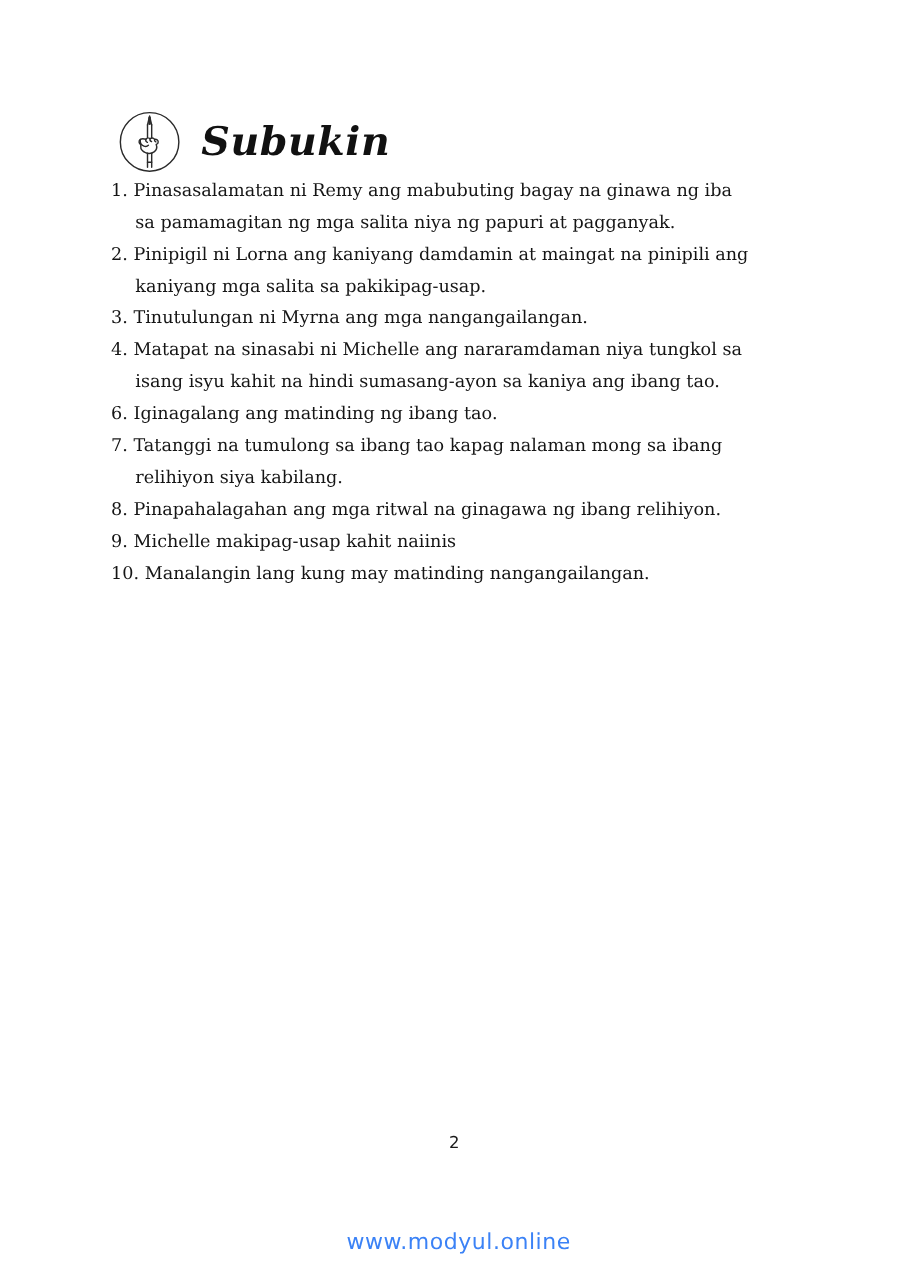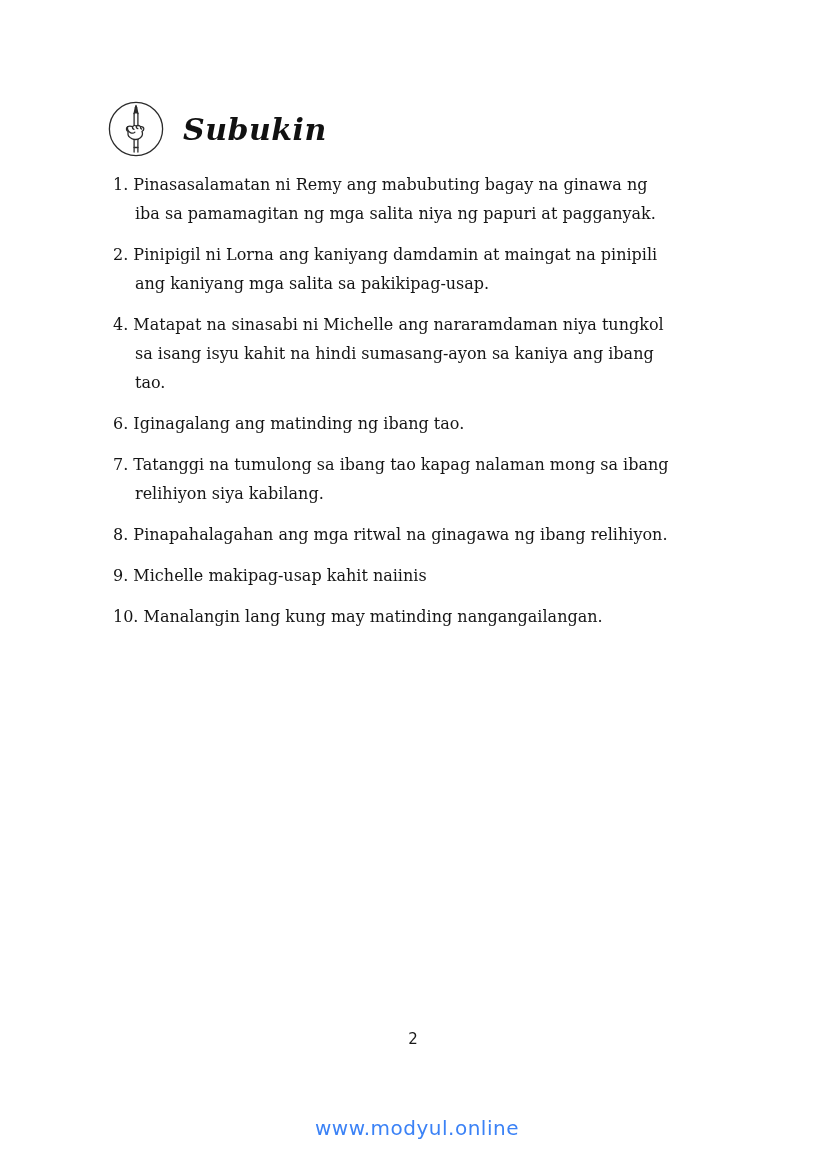--- a/index.html
+++ b/index.html
@@ -23,40 +23,40 @@
     display: flex;
     align-items: center;
     gap: 18px;
     height: 58px;
     margin-left: 6px;
   }
   .icon { width: 58px; height: 58px; display: inline-block; flex: 0 0 auto; }
   .title {
     margin: 0;
     font-family: "DejaVu Serif", "Liberation Serif", serif;
-    font-size: 30px;
+    font-size: 36px;
     font-weight: bold;
     font-style: italic;
     letter-spacing: 0.5px;
     color: #111111;
   }
   .instructions {
     margin: 17px 0 3px 0;
     font-size: 16px;
     line-height: 29px;
     text-indent: 39px;
   }
   .marker {
     font-weight: bold;
     border-bottom: 1.6px solid #151515;
     padding-right: 8px;
   }
   .questions { margin-top: 0; }
   .q {
-    margin: 12px;
+    margin: 0;
     padding-left: 22px;
     text-indent: -22px;
     font-size: 16px;
     line-height: 29px;
   }
   .page-number {
     position: absolute;
     top: 1030px;
     left: 0;
     width: 100%;
@@ -104,20 +104,21 @@
           <line x1="27.1" y1="47.5" x2="30.9" y2="47.5"></line>
         </svg>
       </span>
       <h1 class="title">Subukin</h1>
     </div>
 
 
     <div class="questions">
       <p class="q"><span>1.</span> <span>Pinasasalamatan ni Remy ang mabubuting bagay na ginawa ng iba sa pamamagitan ng mga salita niya ng papuri at pagganyak.</span></p>
       <p class="q"><span>2.</span> <span>Pinipigil ni Lorna ang kaniyang damdamin at maingat na pinipili ang kaniyang mga salita sa pakikipag-usap.</span></p>
+      <p class="q"><span>3.</span> <span>Tinutulungan ni Myrna ang mga nangangailangan.</span></p>
       <p class="q"><span>4.</span> <span>Matapat na sinasabi ni Michelle ang nararamdaman niya tungkol sa isang isyu kahit na hindi sumasang-ayon sa kaniya ang ibang tao.</span></p>
       <p class="q"><span>6.</span> <span>Iginagalang ang matinding ng ibang tao.</span></p>
       <p class="q"><span>7.</span> <span>Tatanggi na tumulong sa ibang tao kapag nalaman mong sa ibang relihiyon siya kabilang.</span></p>
       <p class="q"><span>8.</span> <span>Pinapahalagahan ang mga ritwal na ginagawa ng ibang relihiyon.</span></p>
       <p class="q"><span>9.</span> <span>Michelle makipag-usap kahit naiinis</span></p>
       <p class="q"><span>10.</span> <span>Manalangin lang kung may matinding nangangailangan.</span></p>
     </div>
 
   </div>
 

